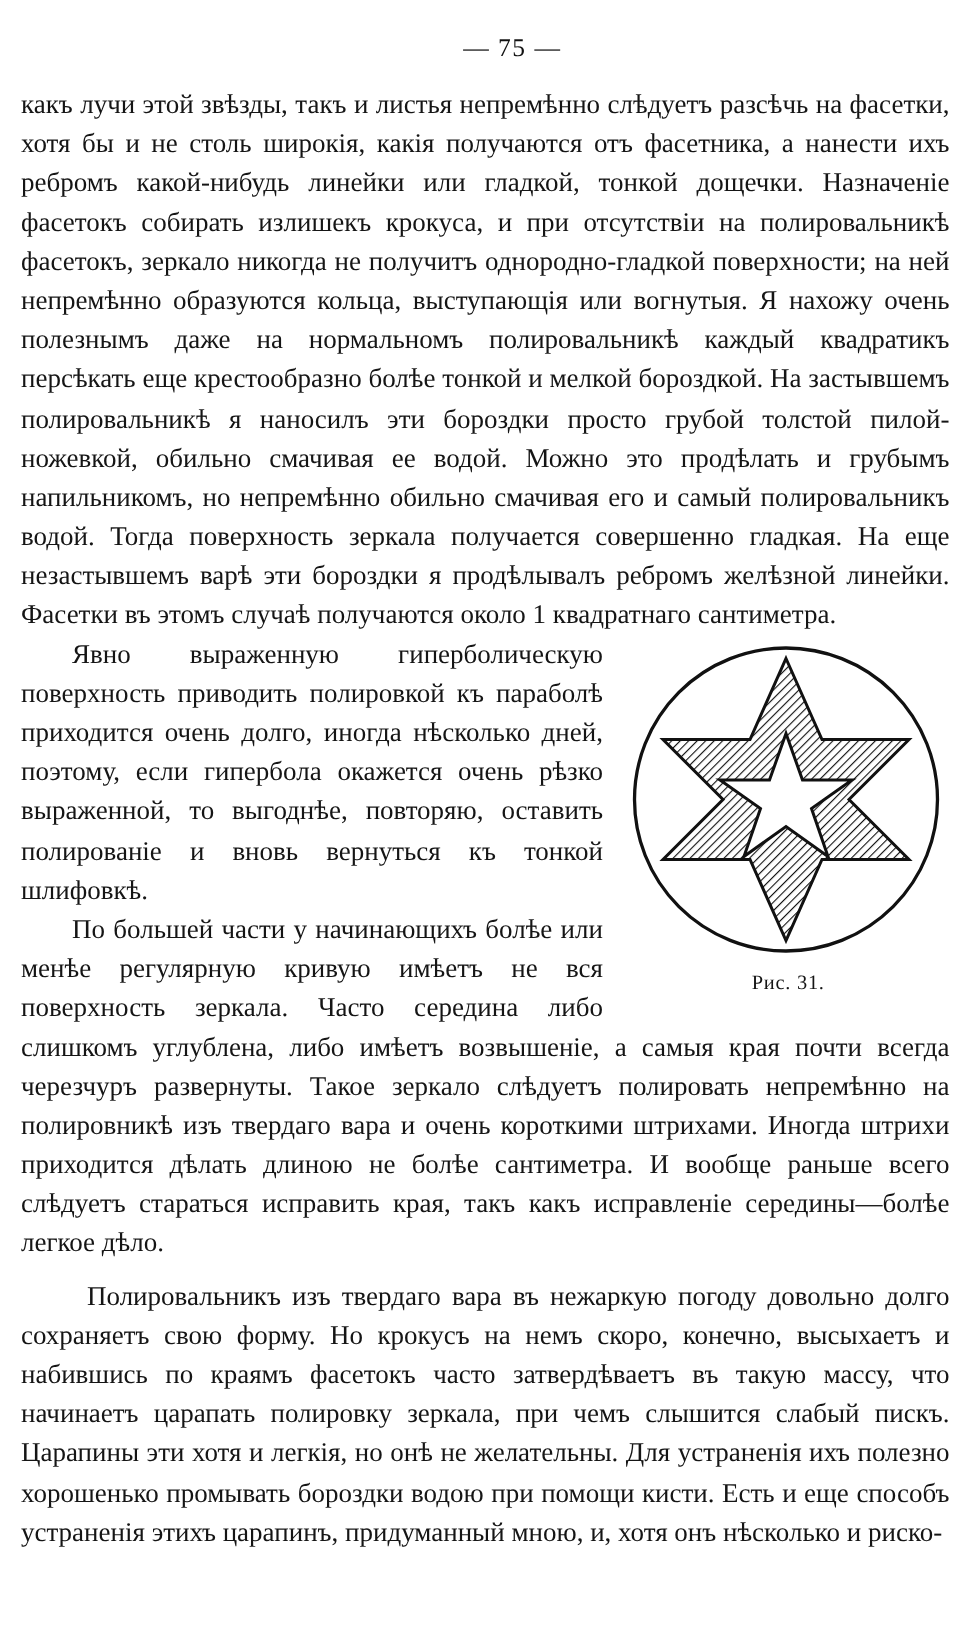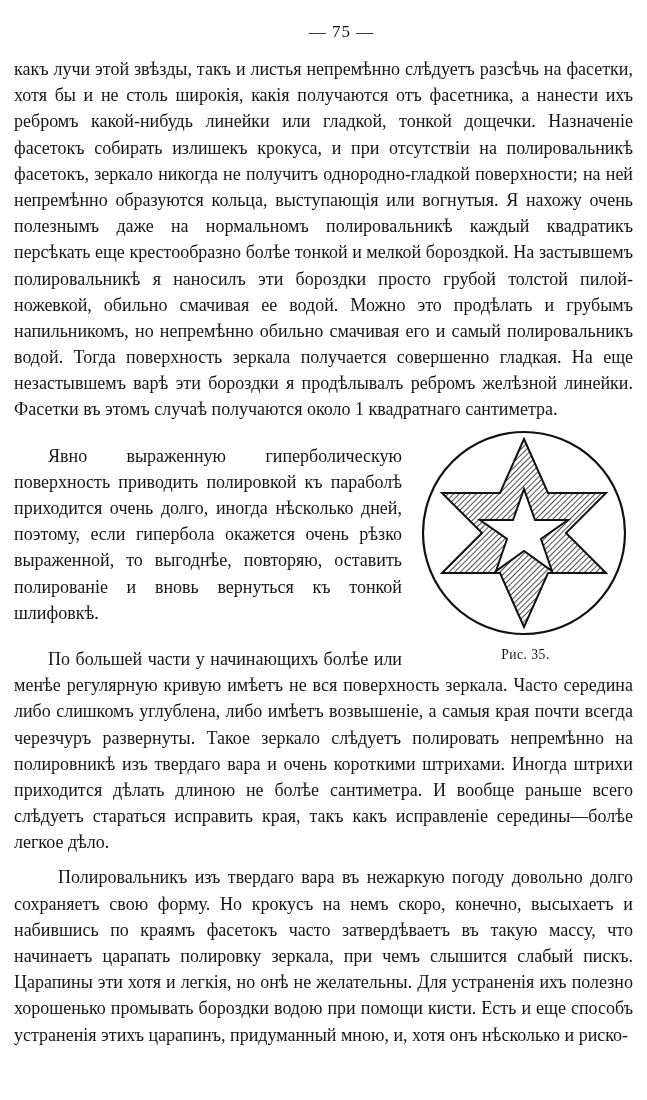--- a/index.html
+++ b/index.html
@@ -38,21 +38,20 @@
     margin: 0;
     font-size: 18px;
     line-height: 1.455;
     text-align: justify;
     text-justify: inter-word;
     color: #151515;
     hyphens: manual;
   }
   p.indent {
     text-indent: 34px;
-    margin-top: 20px;
   }
   p.indent-big {
     text-indent: 44px;
   }
   .block-spacer {
     height: 9px;
   }
   
   .figure {
     float: right;
@@ -96,21 +95,21 @@
               <line x1="0" y1="0" x2="0" y2="4" stroke="#111111" stroke-width="1.5"></line>
             </pattern>
           </defs>
           <circle cx="106" cy="106" r="101" fill="none" stroke="#111111" stroke-width="2.2"></circle>
 
           <polygon points="106,12 130,66 188,66 148,106 188,146 130,146 106,200 82,146 24,146 64,106 24,66 82,66" fill="url(#hatch)" stroke="#111111" stroke-width="2"></polygon>
 
           <polygon points="106,62 117,93 150,93 123,112 134,144 106,124 78,144 89,112 62,93 95,93" fill="#ffffff" stroke="#111111" stroke-width="2"></polygon>
         </svg>
       </div>
-      <div class="fig-caption">Рис. 35.</div>
+      <div class="fig-caption">Рис. 31.</div>
     </div>
 
     <p class="indent">Явно выраженную гиперболическую поверхность приводить полировкой къ параболѣ приходится очень долго, иногда нѣсколько дней, поэтому, если гипербола окажется очень рѣзко выраженной, то выгоднѣе, повторяю, оставить полированіе и вновь вернуться къ тонкой шлифовкѣ.</p>
 
     <p class="indent">По большей части у начинающихъ болѣе или менѣе регулярную кривую имѣетъ не вся поверхность зеркала. Часто середина либо слишкомъ углублена, либо имѣетъ возвышеніе, а самыя края почти всегда черезчуръ развернуты. Такое зеркало слѣдуетъ полировать непремѣнно на полировникѣ изъ твердаго вара и очень короткими штрихами. Иногда штрихи приходится дѣлать длиною не болѣе сантиметра. И вообще раньше всего слѣдуетъ стараться исправить края, такъ какъ исправленіе середины—болѣе легкое дѣло.</p>
 
     <div class="block-spacer clearfix"></div>
 
     <p class="indent-big">Полировальникъ изъ твердаго вара въ нежаркую погоду довольно долго сохраняетъ свою форму. Но крокусъ на немъ скоро, конечно, высыхаетъ и набившись по краямъ фасетокъ часто затвердѣваетъ въ такую массу, что начинаетъ царапать полировку зеркала, при чемъ слышится слабый пискъ. Царапины эти хотя и легкія, но онѣ не желательны. Для устраненія ихъ полезно хорошенько промывать бороздки водою при помощи кисти. Есть и еще способъ устраненія этихъ царапинъ, придуманный мною, и, хотя онъ нѣсколько и риско-</p>
 

